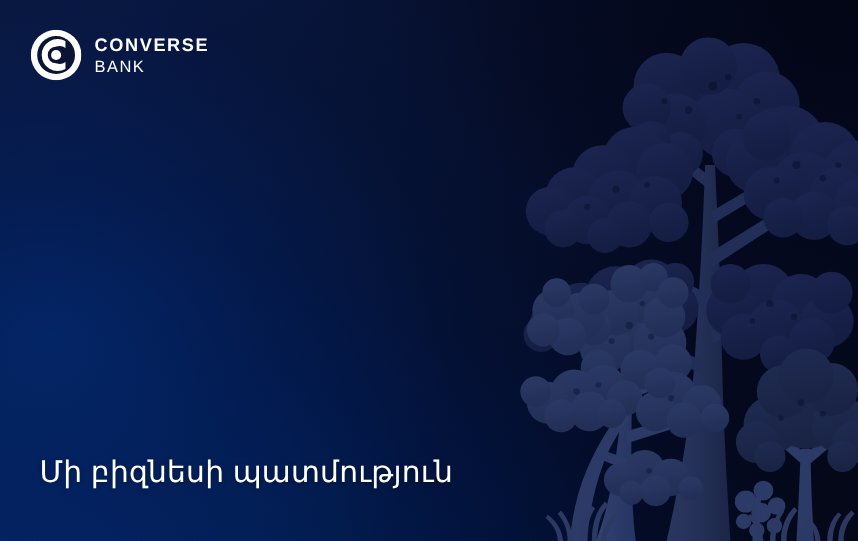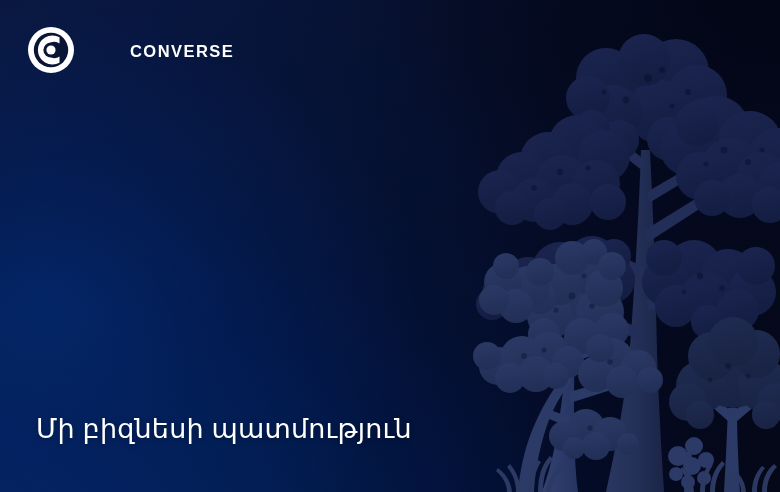--- a/index.html
+++ b/index.html
@@ -85,21 +85,20 @@
     align-items: center;
     gap: 12px;
   }
   #logo-mark { width: 46px; height: 46px; display: block; flex: 0 0 auto; }
   #logo-words {
     display: flex;
     flex-direction: column;
     justify-content: center;
     line-height: 1;
     padding-top: 1px;
-    margin-left: 44px;
   }
   .logo-top {
     color: #ffffff;
     font-size: 16.5px;
     font-weight: bold;
     letter-spacing: 1.45px;
     line-height: 18px;
   }
   .logo-bottom {
     color: #ffffff;
@@ -423,18 +422,19 @@
 
       <path d="M31.5 10.2 A 14.6 14.6 0 1 0 31.5 35.8
                L 31.5 29.4 A 8.2 8.2 0 1 1 31.5 16.6 Z" fill="#ffffff"></path>
 
       <circle cx="23" cy="23" r="7.6" fill="#0a1434"></circle>
 
       <circle cx="23" cy="23" r="4.6" fill="#ffffff"></circle>
     </svg>
     <div id="logo-words">
       <div class="logo-top">CONVERSE</div>
+      <div class="logo-bottom">BANK</div>
     </div>
   </div>
 
   <div id="headline">Մի բիզնեսի պատմություն</div>
 
 </div>
 
 </body></html>

